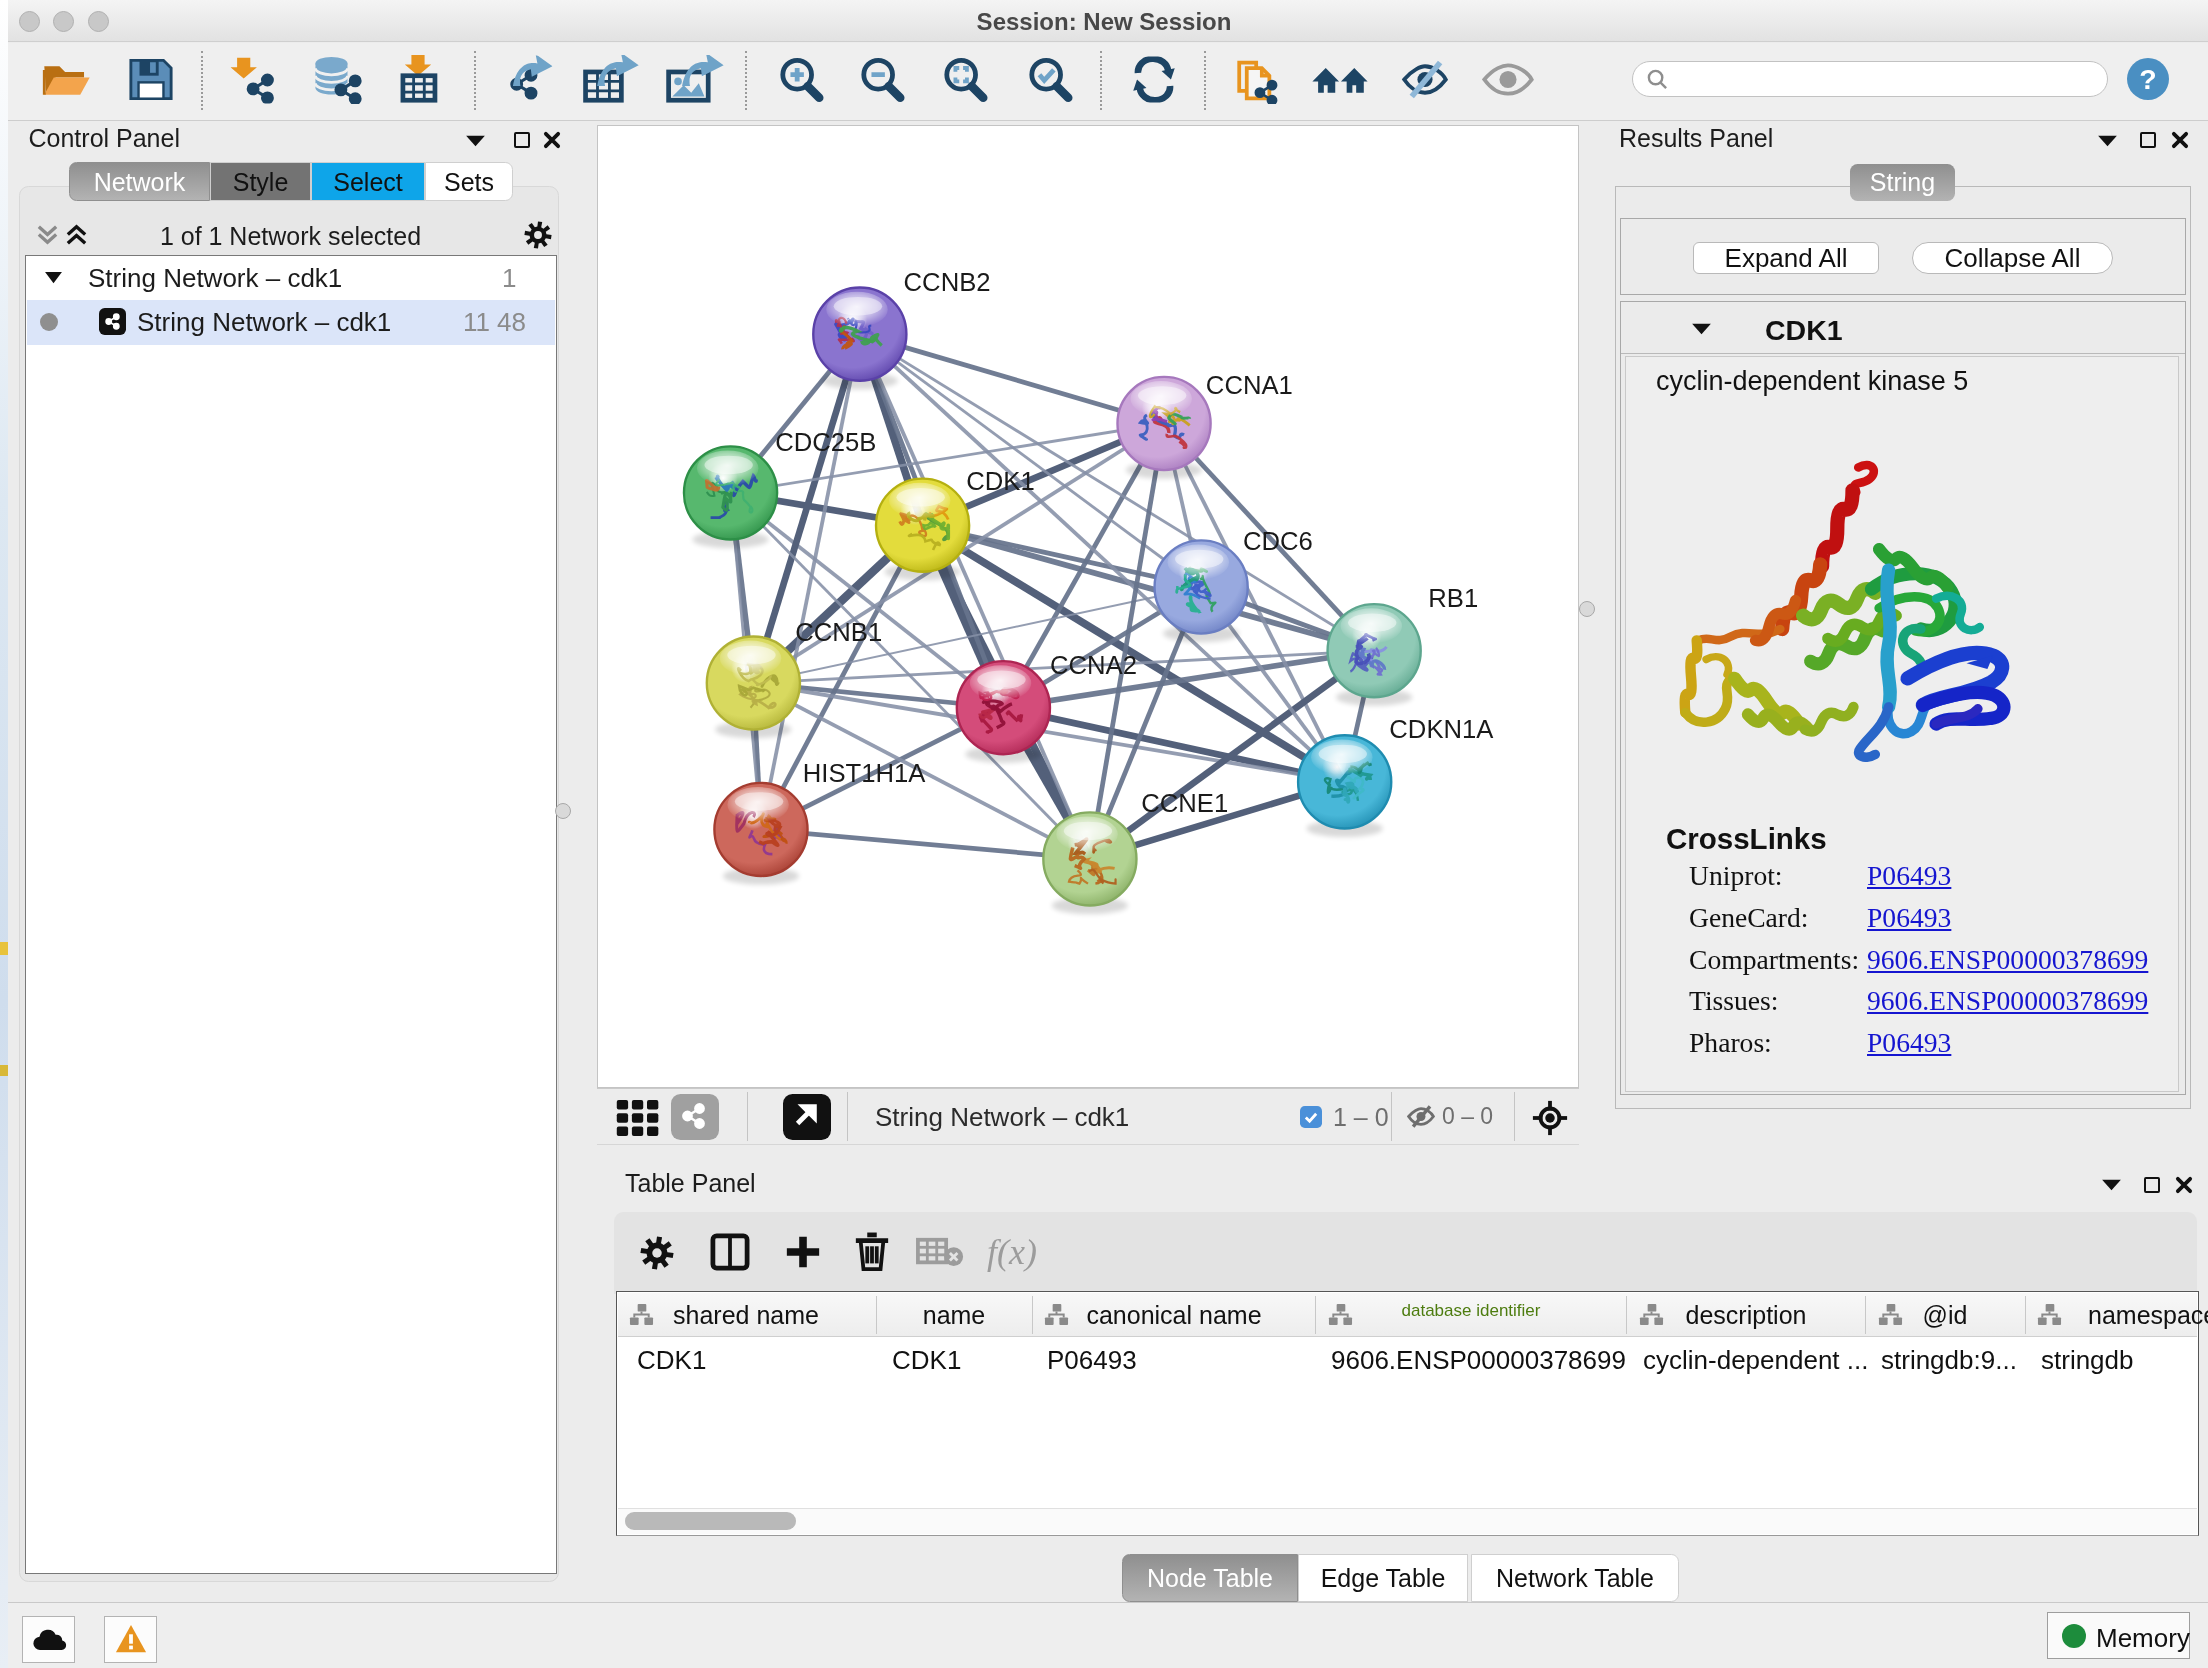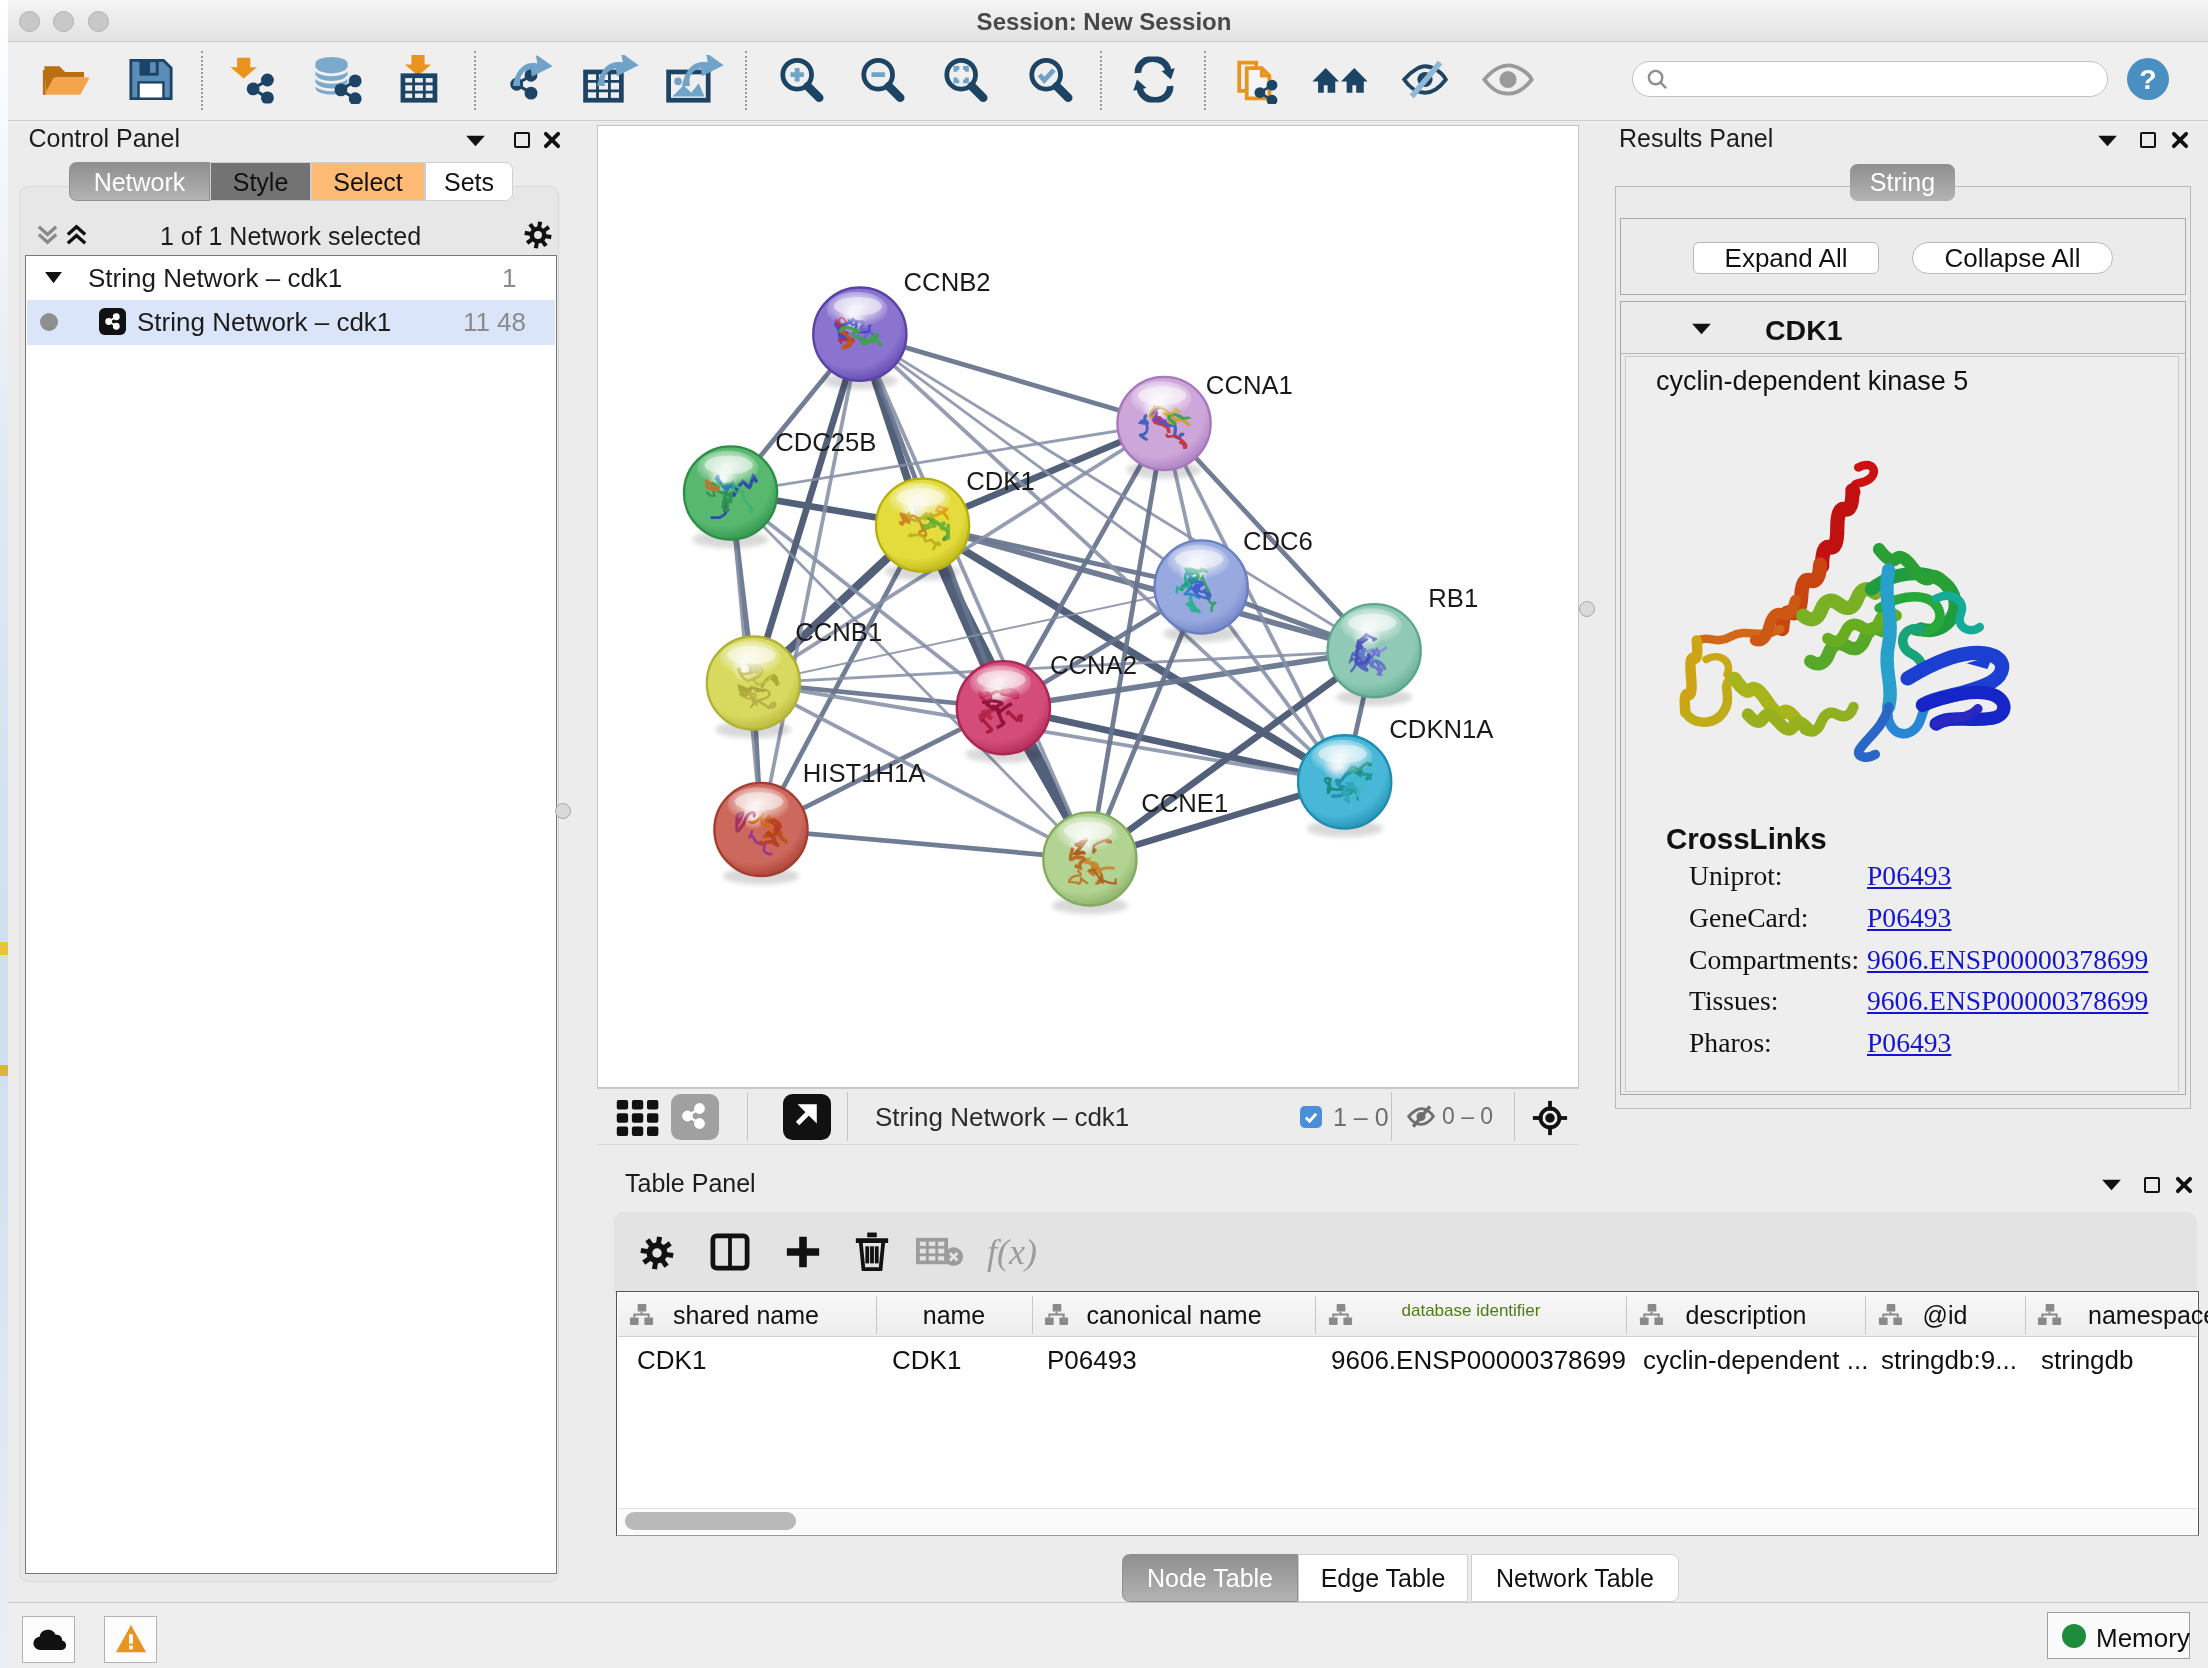--- a/index.html
+++ b/index.html
@@ -176,21 +176,21 @@
 <svg class="abs" style="left:463px;top:133px" width="25" height="15" viewBox="0 0 26 16">
     <path d="M3 3 h20 l-10 11 z" fill="#111"></path>
   </svg>
 <div class="abs" style="left:514px;top:132px;width:16px;height:16px;border:2.4px solid #111;border-radius:1.9px"></div>
 <svg class="abs" style="left:543px;top:131px" width="18" height="18" viewBox="0 0 19 19">
     <path d="M3 3 L16 16 M16 3 L3 16" stroke="#111" stroke-width="4" stroke-linecap="round"></path>
   </svg>
 <div class="abs" style="left:19px;top:186px;width:540px;height:1396px;background:#e7e7e7;border:1px solid #d8d8d8;border-radius:9.5px"></div>
 <div style="position:absolute;top:162px;height:39px;font-size:25px;text-align:center;line-height:38px;border:1px solid #cfcfcf;left:69px;width:141px;background:linear-gradient(#8f8f8f,#b3b3b3);color:#fff;border-radius:7.6px 0 0 7.6px;border-color:#8f8f8f">Network</div>
 <div style="position:absolute;top:162px;height:39px;font-size:25px;text-align:center;line-height:38px;border:1px solid #cfcfcf;left:210px;width:101px;background:#737373;color:#111">Style</div>
-<div style="position:absolute;top:162px;height:39px;font-size:25px;text-align:center;line-height:38px;border:1px solid #cfcfcf;left:311px;width:114px;background:#fdba74;color:#111">Select</div>
+<div style="position:absolute;top:162px;height:39px;font-size:25px;text-align:center;line-height:38px;border:1px solid #cfcfcf;left:311px;width:114px;background:#0ea5e9;color:#111">Select</div>
 <div style="position:absolute;top:162px;height:39px;font-size:25px;text-align:center;line-height:38px;border:1px solid #cfcfcf;left:425px;width:88px;background:#fff;color:#111;border-radius:0 7.6px 7.6px 0">Sets</div>
 <svg class="abs" style="left:34px;top:223px" width="27" height="25" viewBox="0 0 28 26">
     <g fill="none" stroke="#8a8a8a" stroke-width="3.5">
       <path d="M5 4 l9 8 l9 -8"></path>
       <path d="M5 12 l9 8 l9 -8"></path>
     </g>
   </svg>
 <svg class="abs" style="left:63px;top:223px" width="27" height="25" viewBox="0 0 28 26">
     <g fill="none" stroke="#111" stroke-width="3.5">
       <path d="M5 12 l9 -8 l9 8"></path>

